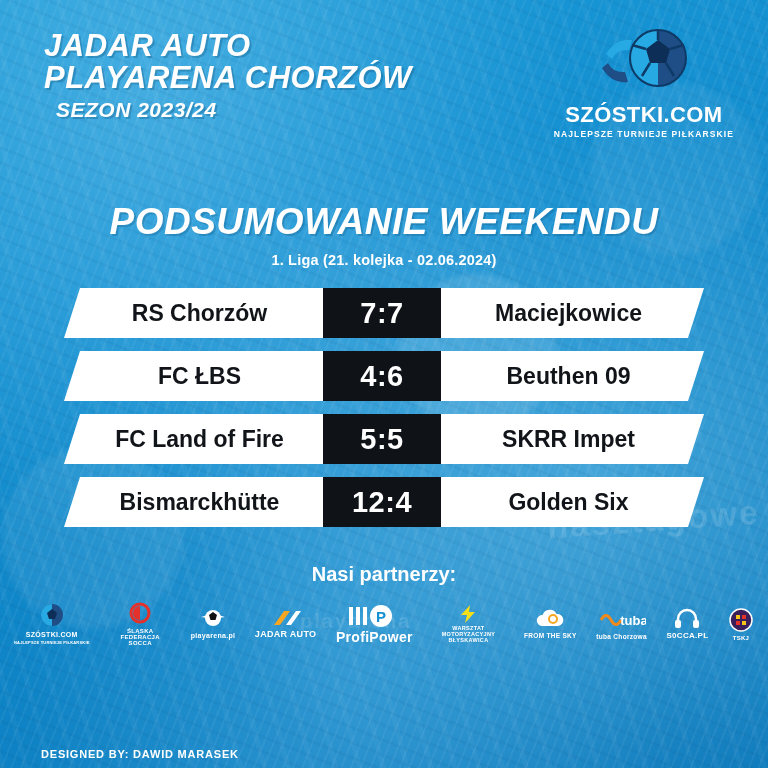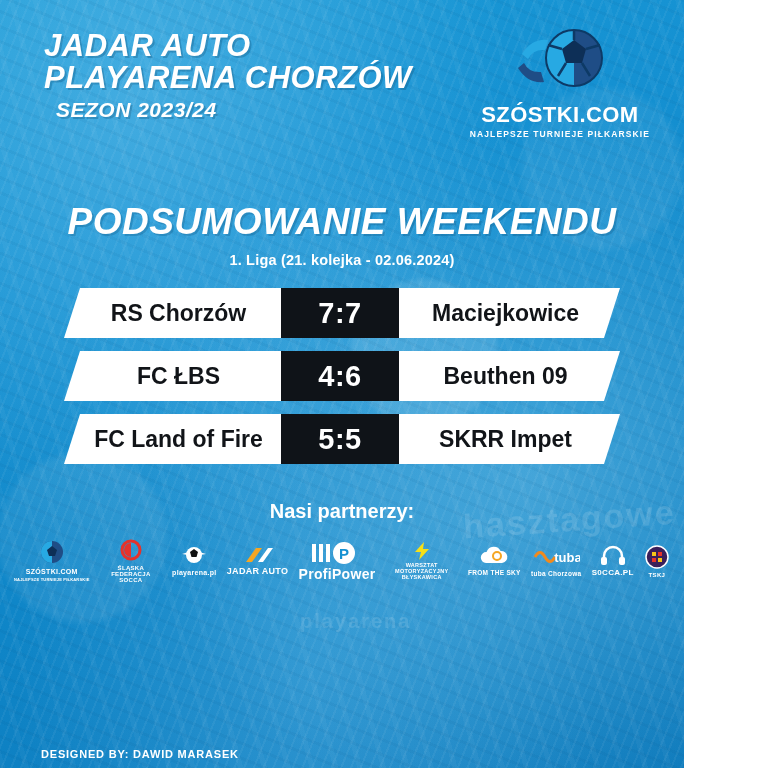--- a/index.html
+++ b/index.html
@@ -3,21 +3,21 @@
 <meta charset="utf-8">
 <style>
   * { box-sizing: border-box; margin: 0; padding: 0; }
   html, body {
     width: 768px; height: 768px;
     font-family: "Liberation Sans", sans-serif;
     overflow: hidden;
   }
   #poster {
     position: relative;
-    width: 684px; height: 768px;
+    width: 768px; height: 768px;
     background:
       radial-gradient(ellipse at 20% 12%, rgba(120,200,240,0.45) 0%, rgba(120,200,240,0) 48%),
       radial-gradient(ellipse at 78% 62%, rgba(150,215,245,0.38) 0%, rgba(150,215,245,0) 52%),
       radial-gradient(ellipse at 45% 90%, rgba(90,180,230,0.40) 0%, rgba(90,180,230,0) 55%),
       linear-gradient(160deg, #1a9ad6 0%, #1591d2 30%, #0f86c8 60%, #0c79bb 100%);
     overflow: hidden;
   }
   
   #poster::before {
     content: "";
@@ -270,20 +270,25 @@
       <div class="team team-away">Beuthen 09</div>
     </div>
 
     <div class="match-row">
       <div class="team team-home">FC Land of Fire</div>
       <div class="score">5:5</div>
       <div class="team team-away">SKRR Impet</div>
     </div>
 
 
+    <div class="match-row">
+      <div class="team team-home">Bismarckhütte</div>
+      <div class="score">12:4</div>
+      <div class="team team-away">Golden Six</div>
+    </div>
 
   </div>
 
   <div class="partners-title">Nasi partnerzy:</div>
 
   <div class="partners">
 
     <div class="partner">
       <svg width="30" height="26" viewBox="0 0 30 26">
         <circle cx="15" cy="12" r="11" fill="#1f4d86"></circle>

